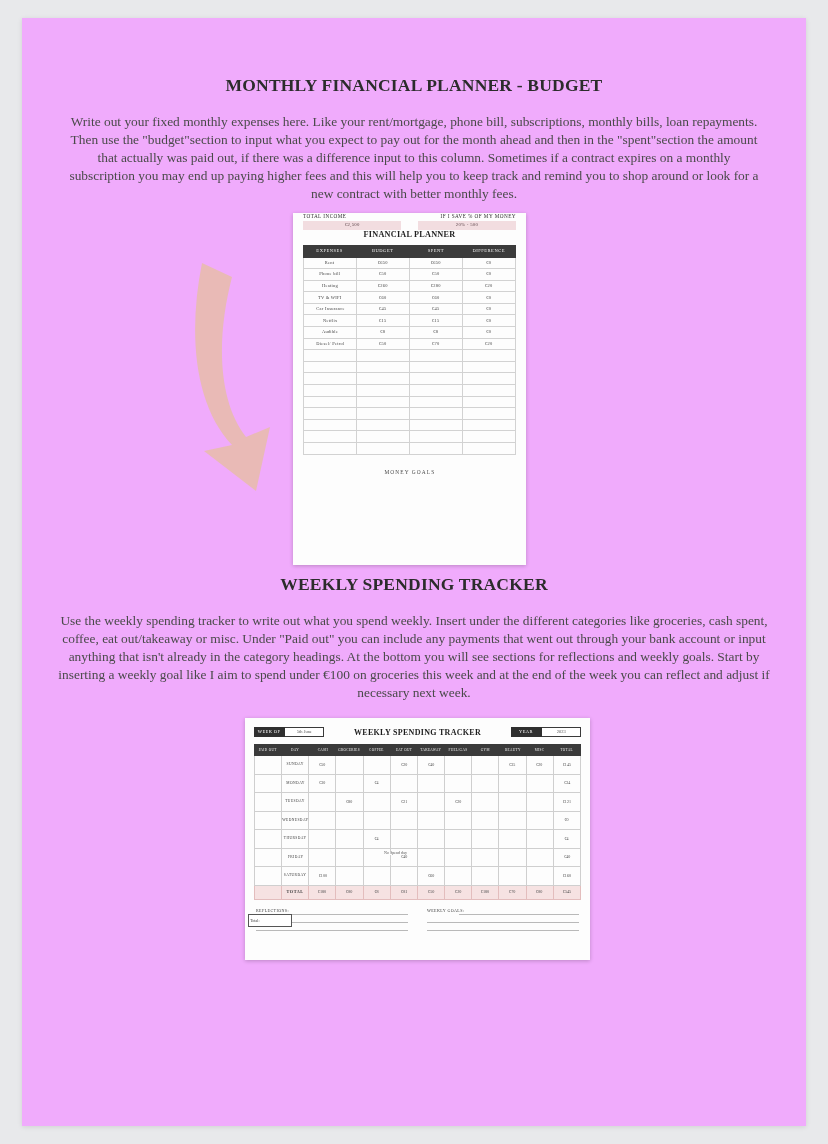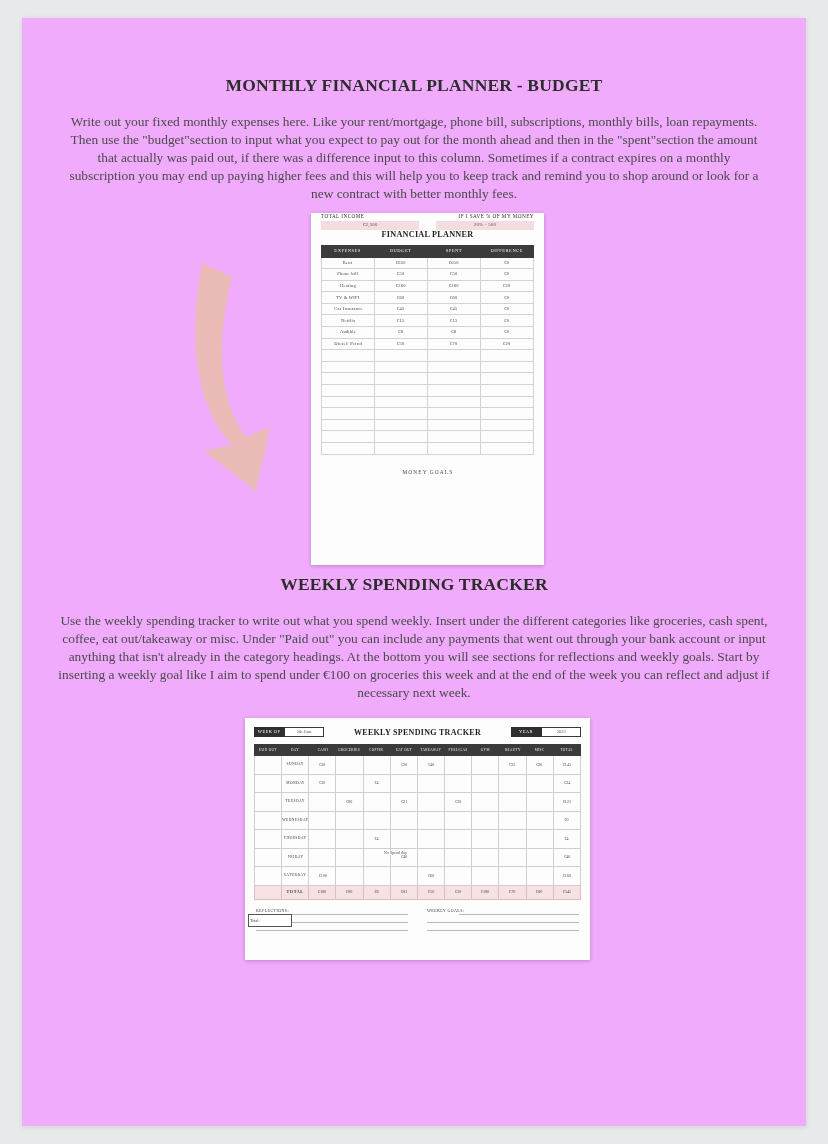--- a/index.html
+++ b/index.html
@@ -64,21 +64,21 @@
     text-align: center;
     font-family: "Liberation Serif", serif;
     font-size: 13.2px;
     line-height: 27px;
     color: #3f3f3f;
   }
 
   
   .planner-sheet {
     position: absolute;
-    left: 289px;
+    left: 271px;
     top: 0px;
     width: 233px;
     height: 352px;
     background: #fdfdfd;
     box-shadow: 0 1px 4px rgba(0,0,0,0.22);
     box-sizing: border-box;
     padding: 12px 10px 18px 10px;
   }
   .planner-title {
     text-align: center;

